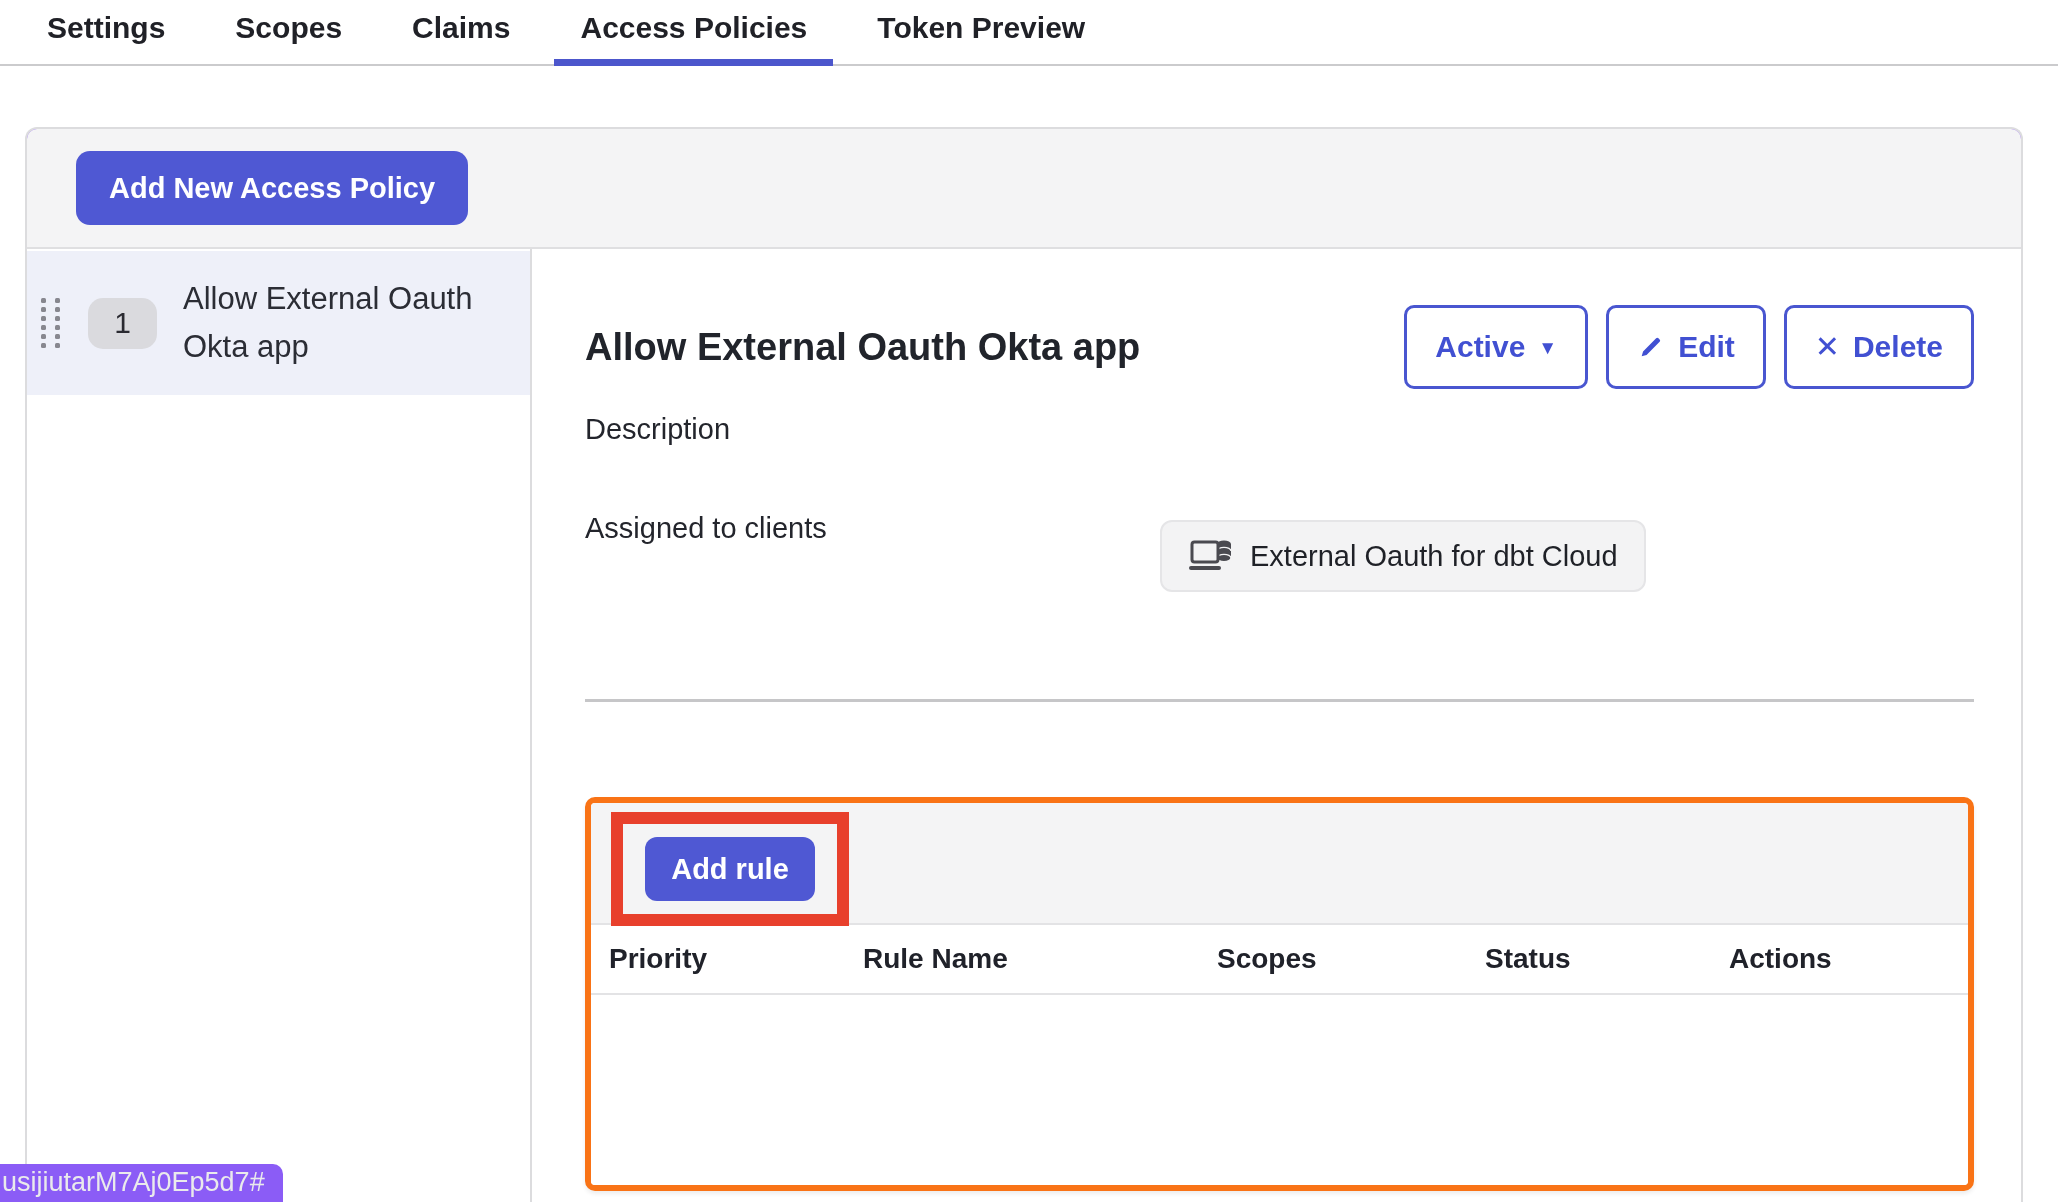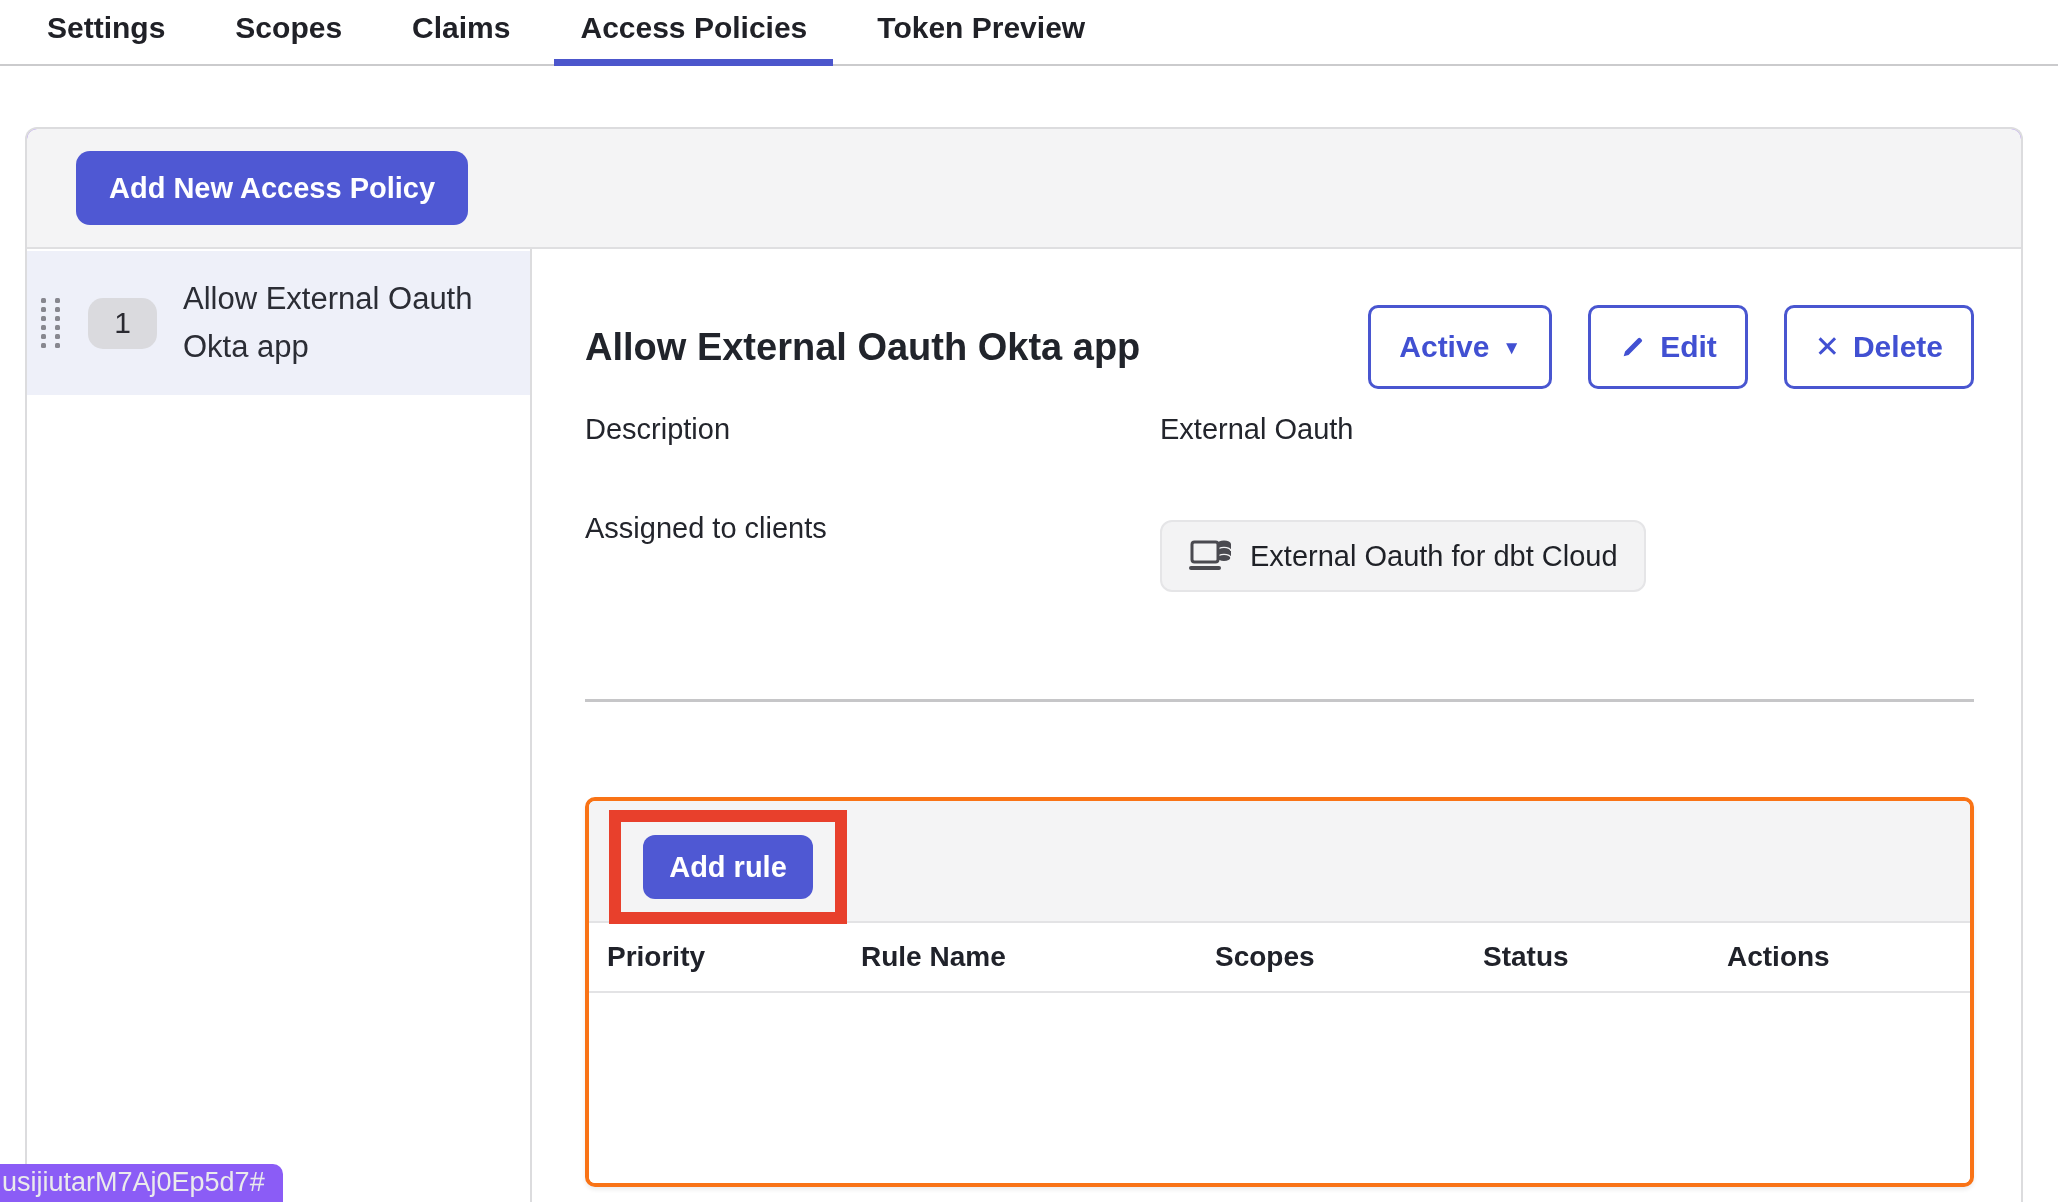--- a/index.html
+++ b/index.html
@@ -138,21 +138,21 @@
   .detail-header {
     display: flex;
     justify-content: space-between;
     align-items: center;
   }
   .detail-title {
     font-size: 38px;
     font-weight: 600;
     color: #21242b;
   }
-  .actions { display: flex; gap: 36px; }
+  .actions { display: flex; gap: 18px; }
   .btn-outline {
     display: inline-flex;
     align-items: center;
     justify-content: center;
     gap: 13px;
     height: 84px;
     padding: 0 28px;
     background: #ffffff;
     border: 3px solid #4956d0;
     border-radius: 10px;
@@ -196,21 +196,21 @@
   .divider {
     margin-top: 107px;
     height: 3px;
     background: #c6c6c8;
     border: none;
   }
 
   
   .rules-card {
     margin-top: 95px;
-    border: 4px solid #f97316;
+    border: 6px solid #f97316;
     border-radius: 10px;
     box-shadow: 0 3px 4px rgba(0,0,0,0.07);
     background: #ffffff;
     overflow: hidden;
   }
   .rules-header {
     height: 122px;
     background: #f4f4f5;
     border-bottom: 2px solid #e3e3e5;
     position: relative;
@@ -318,21 +318,20 @@
           <button class="btn-outline">
             <span class="x-glyph">✕</span>
             <span>Delete</span>
           </button>
         </div>
       </div>
 
       <div class="fields">
         <div class="field-row">
           <span class="field-label">Description</span>
-          <span class="field-value">External Oauth</span>
         </div>
         <div class="field-row row-align-chip">
           <span class="field-label">Assigned to clients</span>
           <span>
             <span class="client-chip">
               <svg class="icon-svg" width="48" height="40" viewBox="0 0 48 40">
                 <ellipse cx="36" cy="8" rx="7" ry="3.6" fill="#4a4a50"></ellipse>
                 <rect x="29" y="8" width="14" height="7" fill="#4a4a50"></rect>
                 <ellipse cx="36" cy="15" rx="7" ry="3.6" fill="#4a4a50" stroke="#f3f3f4" stroke-width="1.4"></ellipse>
                 <rect x="29" y="15" width="14" height="7" fill="#4a4a50"></rect>

